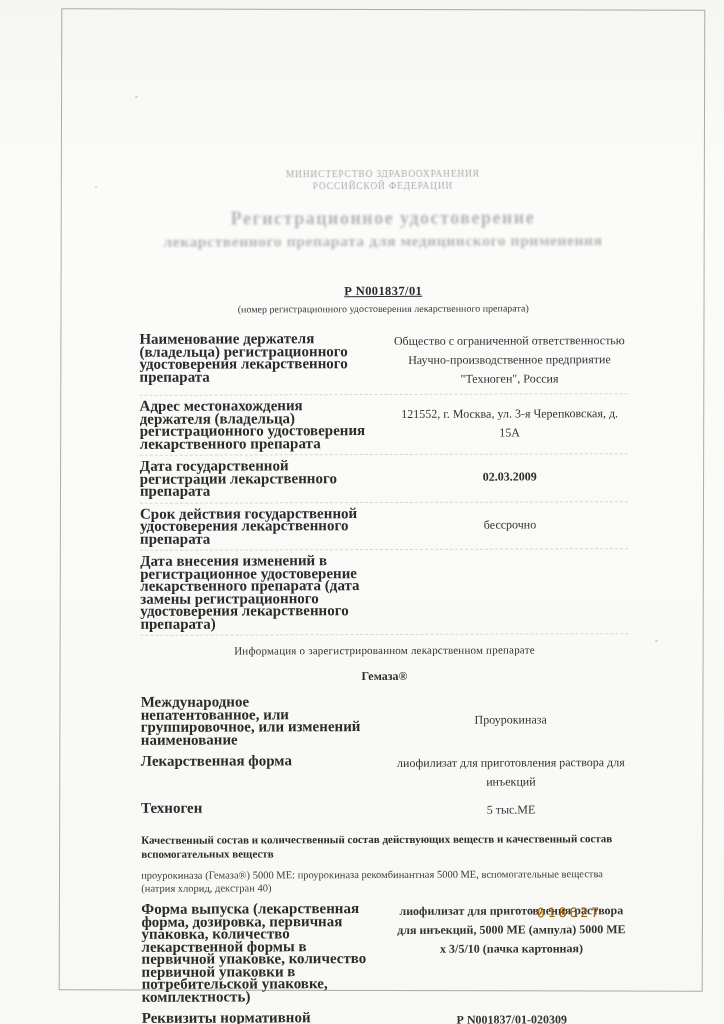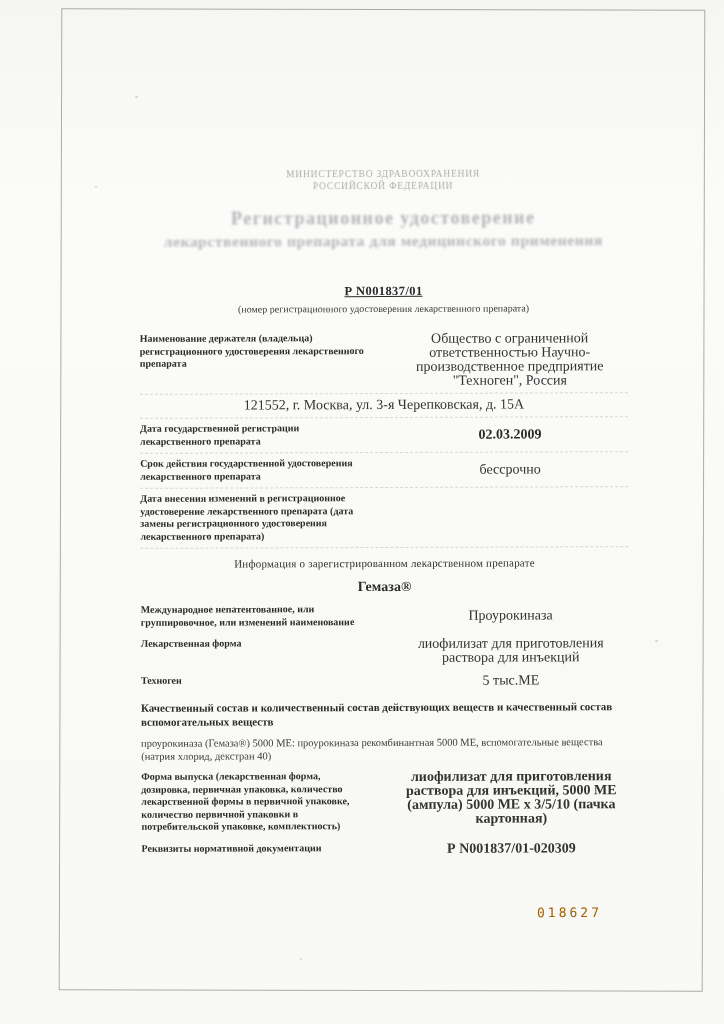--- a/index.html
+++ b/index.html
@@ -48,27 +48,27 @@
     font-size: 12.5px;
     letter-spacing: 0.4px;
     text-decoration: underline;
   }
   .reg-caption { margin-top: 4px; text-align: center; font-size: 10px; color: #3a3a3a; }
   .rows { margin-top: 14px; }
   .row { display: flex; gap: 22px; padding: 4px 0 5px; }
   .row .label {
     width: 230px;
     font-weight: bold;
-    font-size: 10px;
+    font-size: 15px;
     line-height: 12.5px;
   }
   .row .value {
     flex: 1;
-    font-size: 14px;
-    line-height: 14px;
+    font-size: 12px;
+    line-height: 19px;
     text-align: center;
     align-self: center;
     color: #333;
   }
   .row.value-left .value { text-align: center; align-self: flex-start; font-weight: bold; }
   .row.value-bold .value { font-weight: bold; color: #2b2b2b; }
   .row.sep { border-bottom: 1px dashed rgba(0,0,0,0.14); }
   .section-title {
     margin: 9px 0 7px;
     text-align: center;
@@ -121,20 +121,21 @@
   <div class="reg-caption">(номер регистрационного удостоверения лекарственного препарата)</div>
 
   <div class="rows">
 
     <div class="row sep">
       <div class="label">Наименование держателя (владельца) регистрационного удостоверения лекарственного препарата</div>
       <div class="value">Общество с ограниченной ответственностью Научно-производственное предприятие "Техноген", Россия</div>
     </div>
 
     <div class="row sep">
+      <div class="label">Адрес местонахождения держателя (владельца) регистрационного удостоверения лекарственного препарата</div>
       <div class="value">121552, г. Москва, ул. 3-я Черепковская, д. 15А</div>
     </div>
 
     <div class="row sep value-bold">
       <div class="label">Дата государственной регистрации лекарственного препарата</div>
       <div class="value">02.03.2009</div>
     </div>
 
     <div class="row sep">
       <div class="label">Срок действия государственной удостоверения лекарственного препарата</div>

